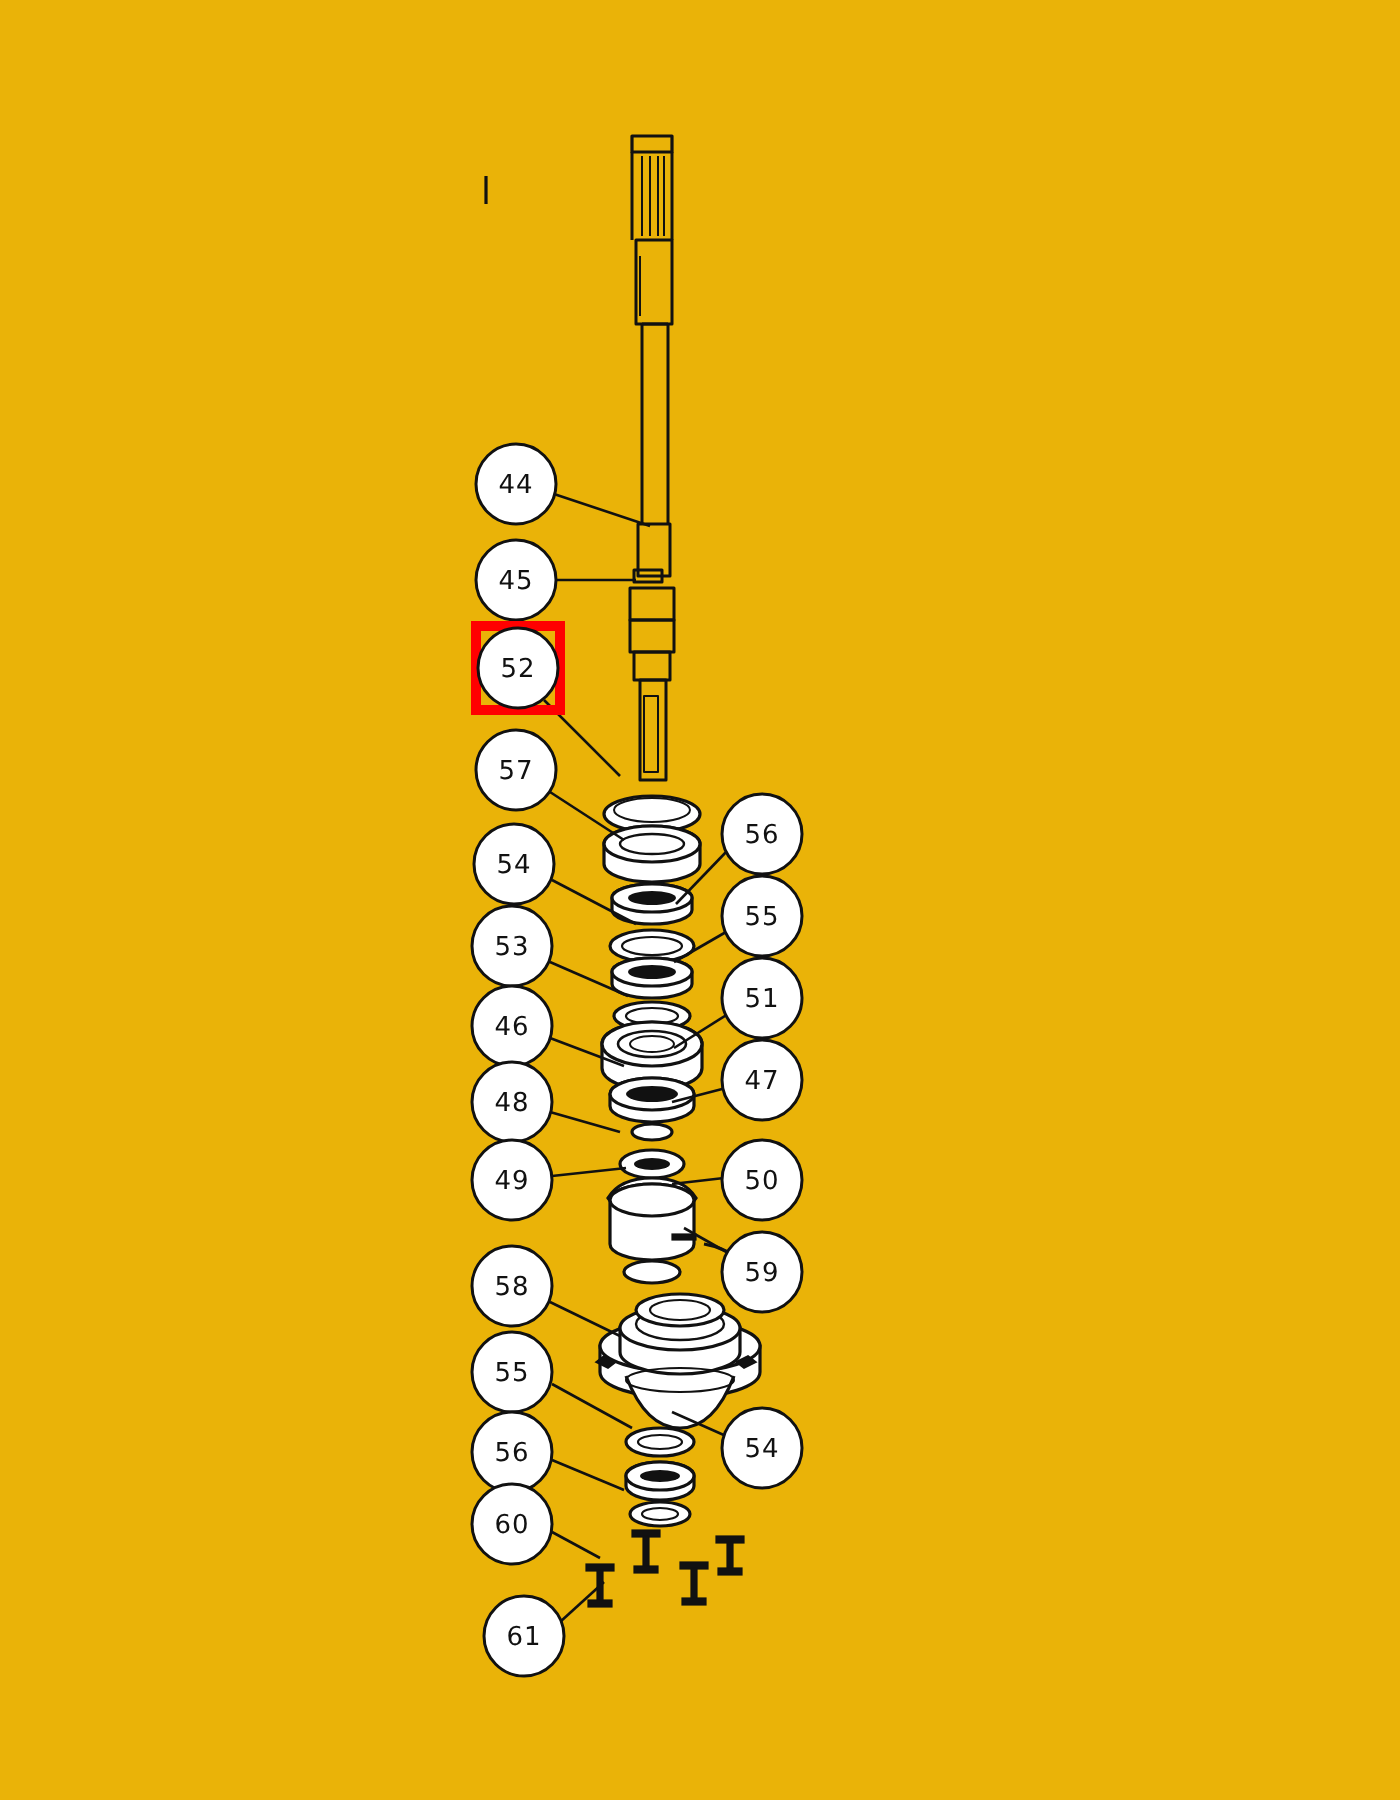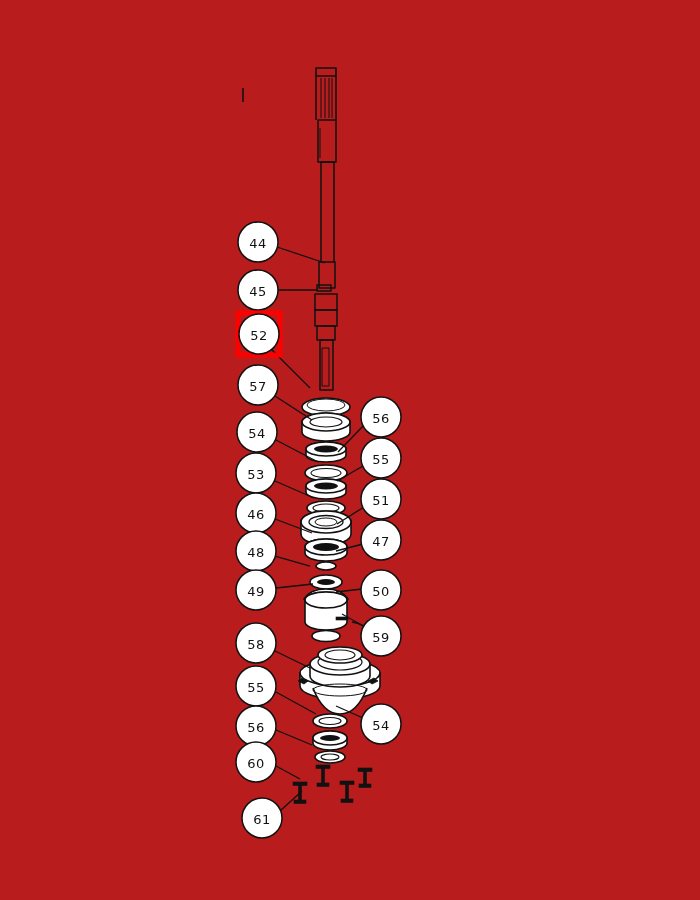--- a/index.html
+++ b/index.html
@@ -1,18 +1,18 @@
 <!DOCTYPE html>
 <html><head>
 <meta charset="utf-8">
 <style>
   html,body{margin:0;padding:0;background:#ffffff;}
   body{width:700px;height:900px;overflow:hidden;
        font-family:"DejaVu Sans",sans-serif;}
-  #stage{position:relative;width:700px;height:900px;background:#b91c1c;}
+  #stage{position:relative;width:700px;height:900px;background:#eab308;}
   svg#diagram{position:absolute;left:0;top:0;width:700px;height:900px;display:block;}
   .callout-text{font-family:"DejaVu Sans",sans-serif;font-size:13px;fill:#111;
                 text-anchor:middle;dominant-baseline:central;letter-spacing:0.5px;}
 </style>
 </head>
 <body>
 
 <div id="stage">
   <svg id="diagram" viewBox="0 0 700 900">
 

